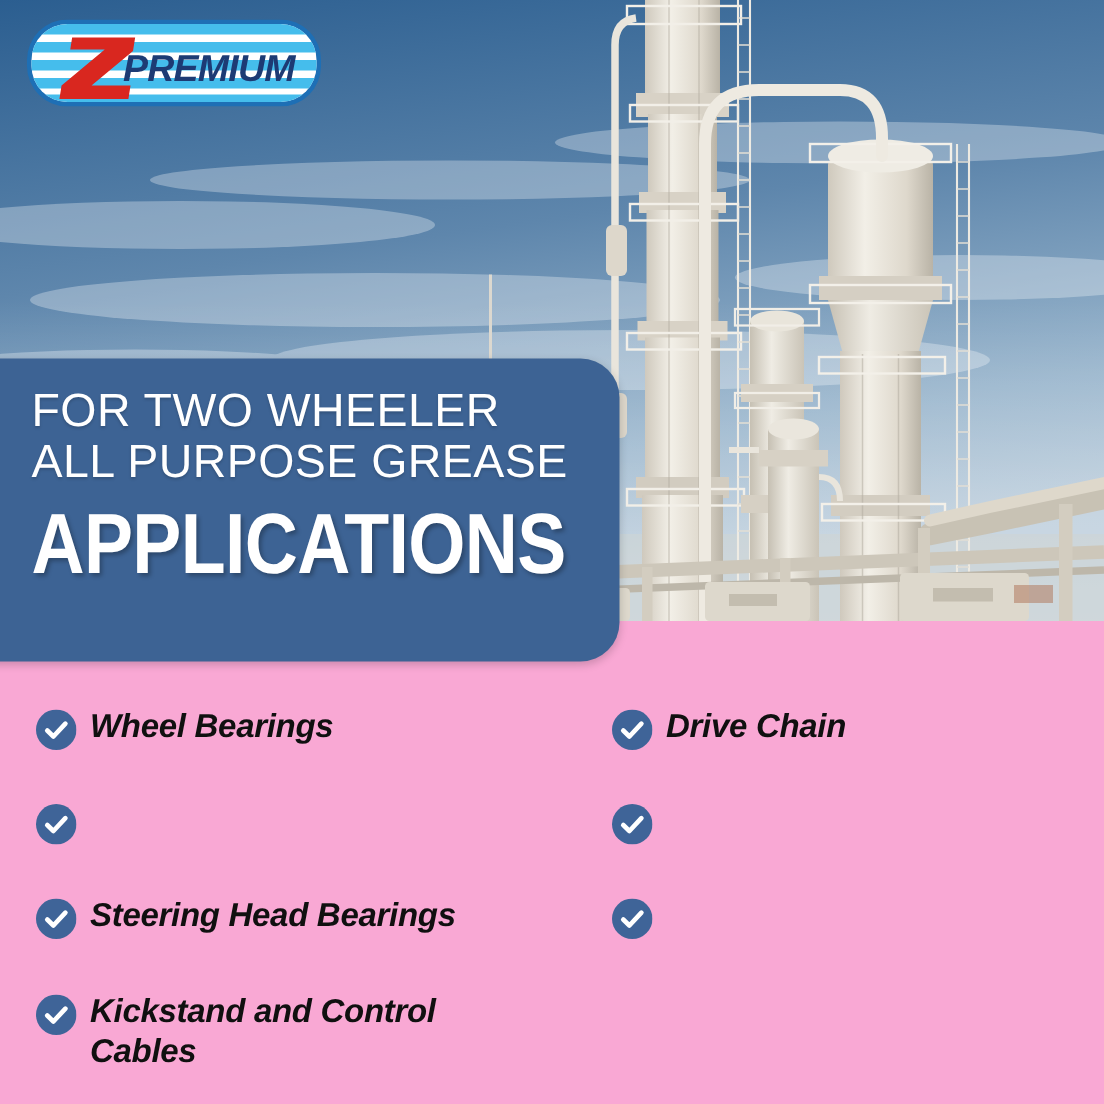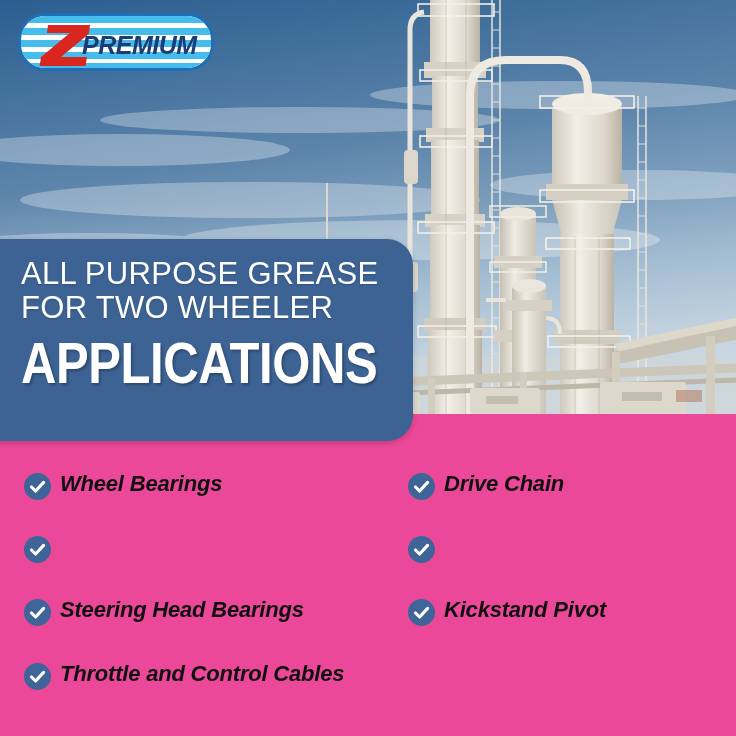--- a/index.html
+++ b/index.html
@@ -1,19 +1,19 @@
 <!DOCTYPE html>
 <html><head>
 <meta charset="utf-8">
 <style>
   html,body{margin:0;padding:0;background:#fff;}
   body{width:736px;height:736px;overflow:hidden;
        font-family:"Liberation Sans","DejaVu Sans",sans-serif;}
 
-  .poster{position:relative;width:736px;height:736px;background:#ec4899;overflow:hidden;}
+  .poster{position:relative;width:736px;height:736px;background:#f9a8d4;overflow:hidden;}
 
   
   .photo{position:absolute;left:0;top:0;width:736px;height:414px;overflow:hidden;}
   .photo svg{display:block;width:736px;height:414px;}
 
   
   .logo{position:absolute;left:18px;top:13px;width:196px;height:58px;z-index:40;}
   .logo svg{display:block;width:196px;height:58px;}
 
   
@@ -281,22 +281,22 @@
       <g>
         <path d="M24 12 L66 12 L66 21 L42 44 L68 44 L68 53 L22 53 L22 44 L47 20 L24 20 Z" fill="#d9271f" transform="skewX(-9) translate(8,0)"></path>
       </g>
 
       <text x="64" y="41" font-family="'Liberation Sans','DejaVu Sans',sans-serif" font-size="25" font-weight="bold" font-style="italic" fill="#1d3b74" letter-spacing="-0.5">PREMIUM</text>
     </svg>
   </div>
 
   <div class="banner">
     <div class="banner-inner">
+      <div class="sub-line">FOR TWO WHEELER</div>
       <div class="sub-line">ALL PURPOSE GREASE</div>
-      <div class="sub-line">FOR TWO WHEELER</div>
       <div class="headline">APPLICATIONS</div>
     </div>
   </div>
 
   <div class="features">
 
     <div class="col col-left">
 
       <div class="frow r0">
         <span class="check">
@@ -327,21 +327,21 @@
         <span class="flabel">Steering Head Bearings</span>
       </div>
 
       <div class="frow r3">
         <span class="check">
           <svg viewBox="0 0 27 27" xmlns="http://www.w3.org/2000/svg">
             <circle cx="13.5" cy="13.5" r="13.5" fill="#3f6498"></circle>
             <path d="M7.5 14 L11.6 18 L19.6 9.4" stroke="#ffffff" stroke-width="3.1" fill="none" stroke-linecap="round" stroke-linejoin="round"></path>
           </svg>
         </span>
-        <span class="flabel wrap">Throttle and Control Cables</span>
+        <span class="flabel wrap">Kickstand and Control Cables</span>
       </div>
 
     </div>
 
     <div class="col col-right">
 
       <div class="frow r0">
         <span class="check">
           <svg viewBox="0 0 27 27" xmlns="http://www.w3.org/2000/svg">
             <circle cx="13.5" cy="13.5" r="13.5" fill="#3f6498"></circle>
@@ -360,19 +360,18 @@
         </span>
       </div>
 
       <div class="frow r2">
         <span class="check">
           <svg viewBox="0 0 27 27" xmlns="http://www.w3.org/2000/svg">
             <circle cx="13.5" cy="13.5" r="13.5" fill="#3f6498"></circle>
             <path d="M7.5 14 L11.6 18 L19.6 9.4" stroke="#ffffff" stroke-width="3.1" fill="none" stroke-linecap="round" stroke-linejoin="round"></path>
           </svg>
         </span>
-        <span class="flabel">Kickstand Pivot</span>
       </div>
 
     </div>
   </div>
 
 </div>
 
 </body></html>

